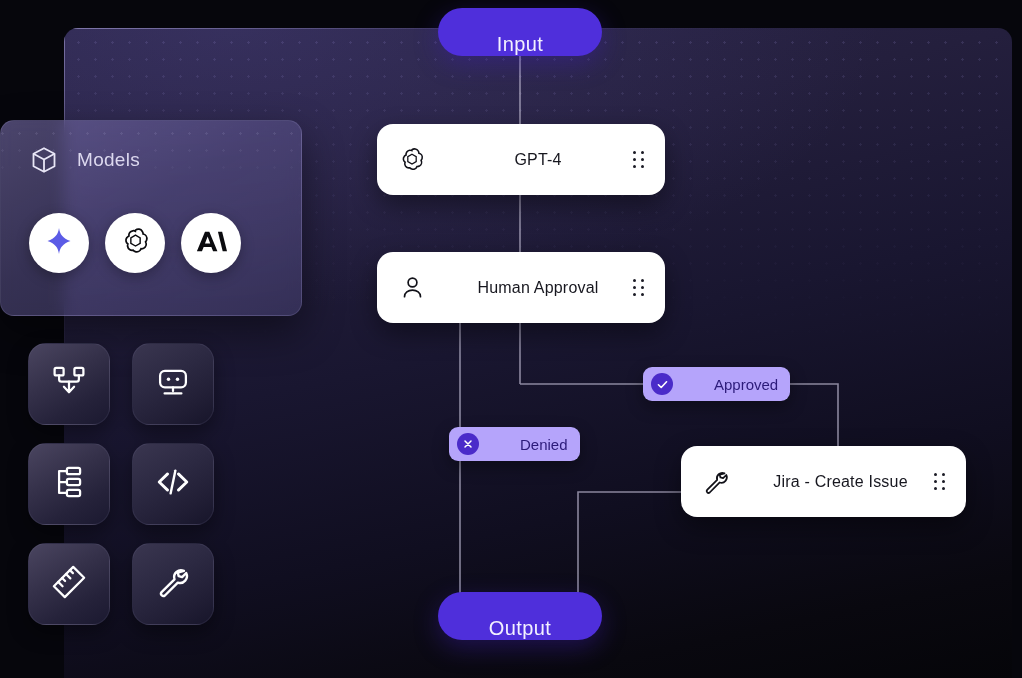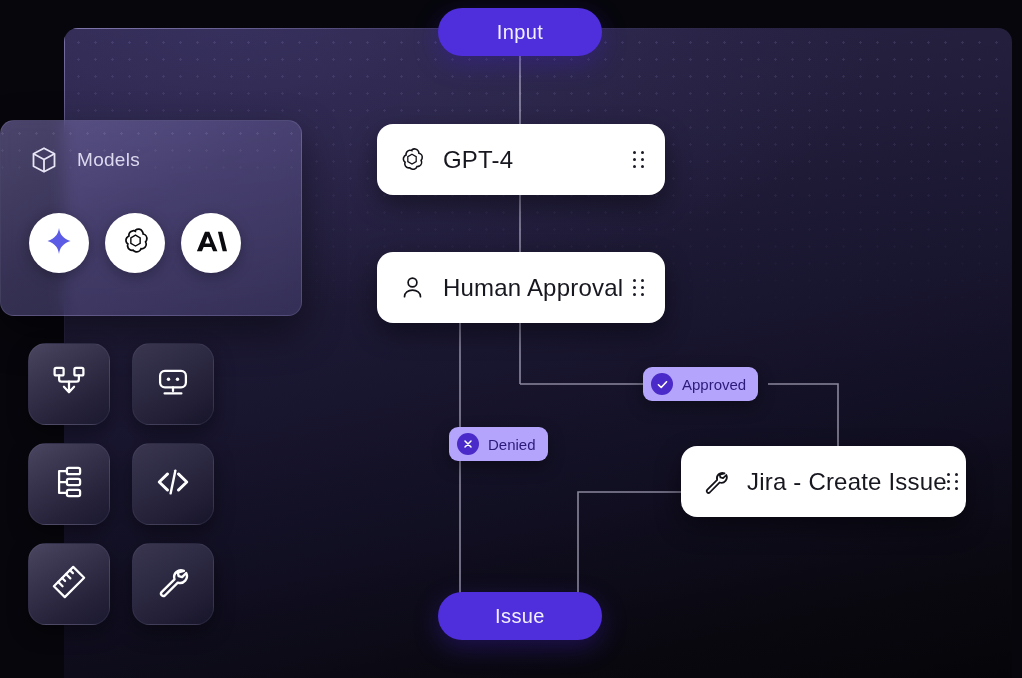--- a/index.html
+++ b/index.html
@@ -67,25 +67,26 @@
     box-shadow: 0 10px 26px rgba(0,0,0,0.42);
   }
   .node-icon {
     width: 30px; height: 30px;
     flex: 0 0 30px;
     display: flex; align-items: center; justify-content: center;
     color: #111118;
   }
   .node-label {
     margin-left: 16px;
-    font-size: 24px;
+    font-size: 16px;
     color: #17171f;
     letter-spacing: 0.2px;
     white-space: nowrap;
     flex: 1 1 auto;
+    text-align: center;
   }
   .drag-handle {
     width: 12px;
     display: grid;
     grid-template-columns: repeat(2, 4px);
     grid-template-rows: repeat(3, 4px);
     gap: 3px 4px;
     flex: 0 0 auto;
   }
   .drag-handle i {
@@ -98,40 +99,41 @@
   #node-gpt4       { left: 377px; top: 124px; width: 288px; height: 71px; }
   #node-approval   { left: 377px; top: 252px; width: 288px; height: 71px; }
   #node-jira       { left: 681px; top: 446px; width: 285px; height: 71px; }
 
   
   .io-pill {
     position: absolute;
     background: #4f2fdb;
     border-radius: 26px;
     display: flex;
-    align-items: center;
+    align-items: flex-end;
     justify-content: center;
     color: #f3f1ff;
     font-size: 20px;
     letter-spacing: 0.4px;
     box-shadow: 0 8px 24px rgba(60,30,170,0.40);
   }
   #pill-input  { left: 438px; top: 8px;   width: 164px; height: 48px; }
   #pill-output { left: 438px; top: 592px; width: 164px; height: 48px; }
 
   
   .badge {
     position: absolute;
     background: #b5a4fb;
     border-radius: 9px;
     display: flex;
     align-items: center;
     padding: 0 12px 0 8px;
     height: 34px;
     box-shadow: 0 6px 16px rgba(0,0,0,0.35);
+    gap: 32px;
   }
   .badge-ico {
     width: 22px; height: 22px;
     border-radius: 50%;
     background: #4a2bc9;
     display: flex; align-items: center; justify-content: center;
     flex: 0 0 22px;
   }
   .badge-text {
     margin-left: 9px;
@@ -242,21 +244,21 @@
 
       <path d="M681,492 L578,492 L578,616"></path>
     </g>
   </svg>
 
   <div class="io-pill" id="pill-input">
     <span>Input</span>
   </div>
 
   <div class="io-pill" id="pill-output">
-    <span>Issue</span>
+    <span>Output</span>
   </div>
 
   <div class="node-card" id="node-gpt4">
     <span class="node-icon">
       <svg viewBox="0 0 24 24" width="28" height="28" fill="none" stroke="currentColor" stroke-width="1.35">
         <path d="M12 3.2c1.7-1.3 4.1-.9 5.3 1 .4.6.6 1.3.6 2 1.9.4 3.2 2.3 2.8 4.3-.1.7-.5 1.3-.9 1.8.9 1.7.3 3.9-1.5 4.9-.6.3-1.3.5-2 .4-.6 1.8-2.6 2.8-4.5 2.2-.7-.2-1.3-.6-1.7-1.1-1.9.4-3.8-.8-4.2-2.8-.1-.7-.1-1.4.2-2-1.6-1.1-2-3.3-.8-4.9.4-.6 1-1 1.6-1.3-.3-1.9 1-3.7 3-4 .7-.1 1.4 0 2 .3z"></path>
         <path d="M12 7.1 15.6 9.2v4.2L12 15.5 8.4 13.4V9.2z" stroke-width="1.1"></path>
       </svg>
     </span>
     <span class="node-label">GPT-4</span>

